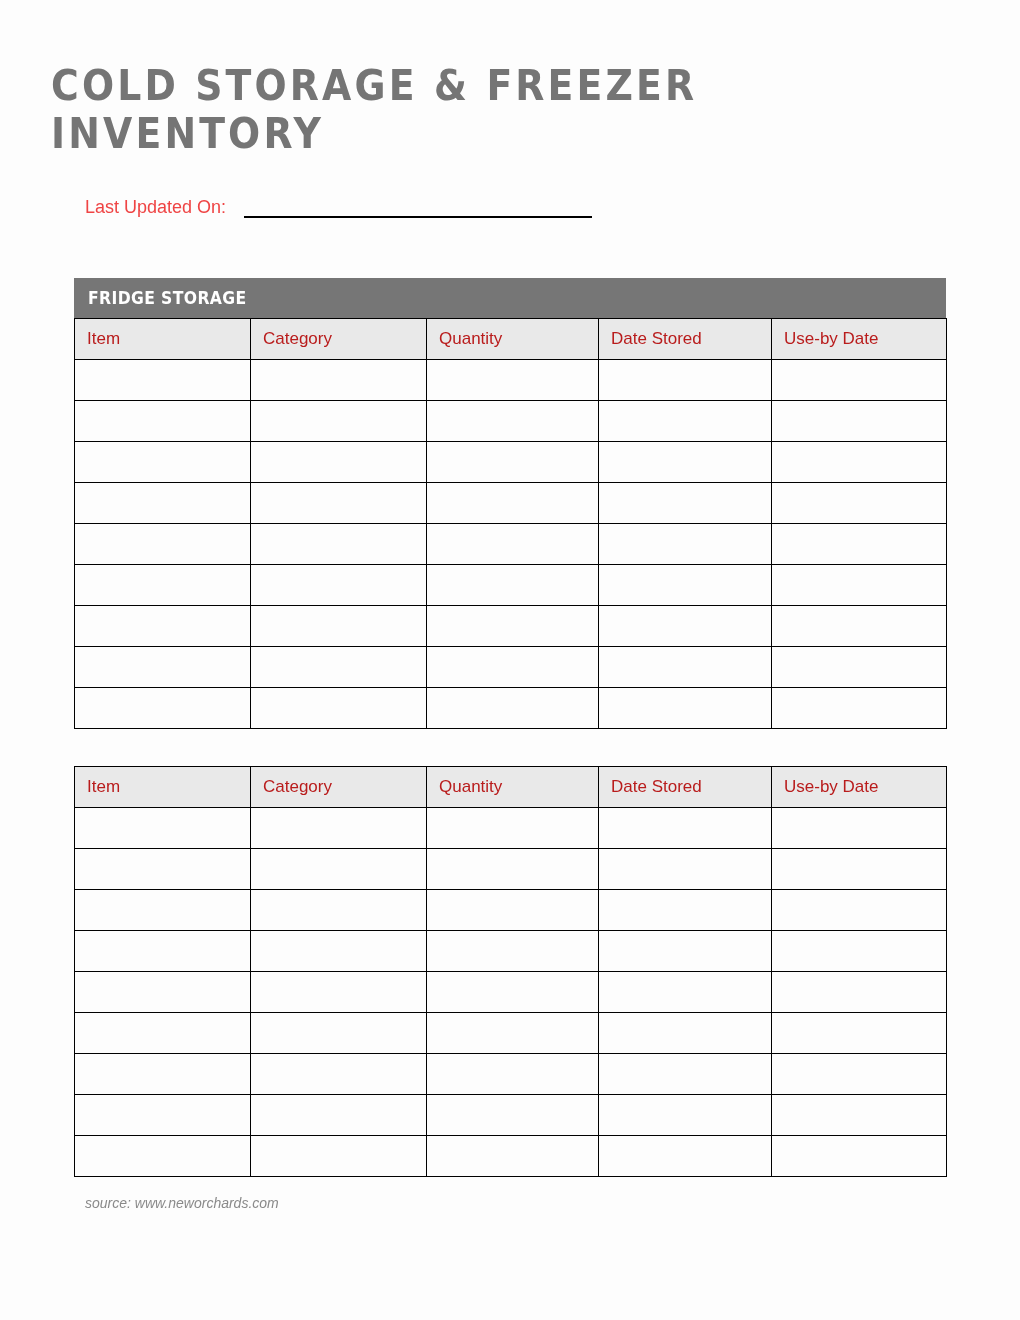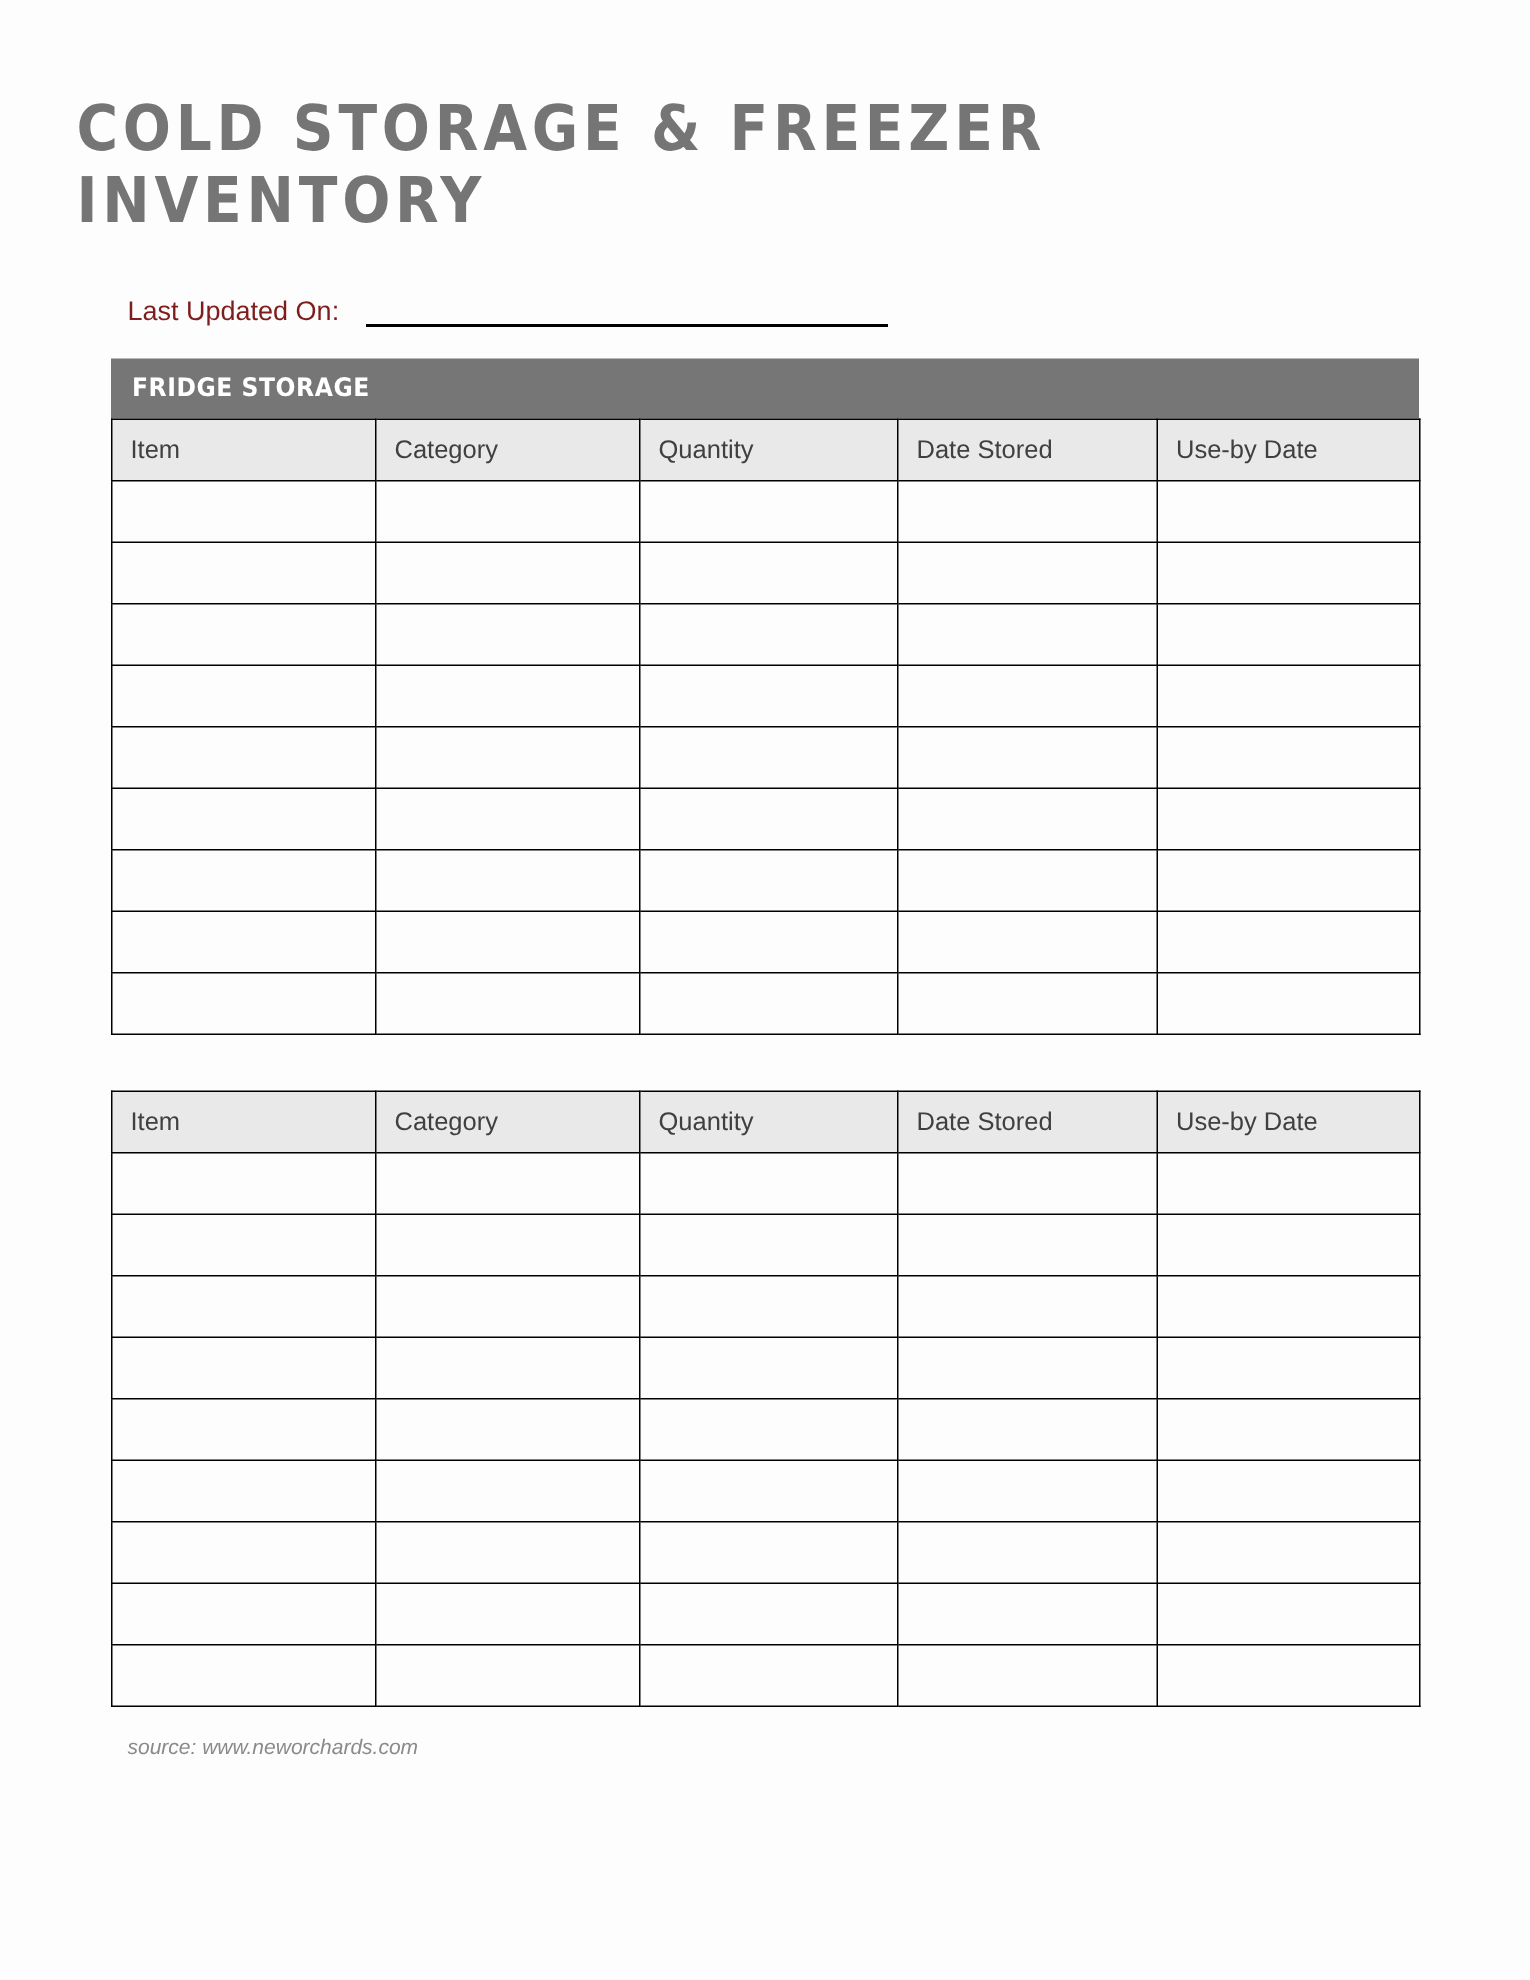--- a/index.html
+++ b/index.html
@@ -45,37 +45,37 @@
   .meta-row {
     margin-top: 34px;
     padding-left: 85px;
     display: flex;
     align-items: flex-end;
     height: 26px;
   }
   .meta-label {
     font-size: 18px;
     line-height: 22px;
-    color: #7f1d1d;
+    color: #ef4444;
     white-space: nowrap;
     font-family: "Liberation Sans", sans-serif;
   }
   .meta-fill {
     margin-left: 18px;
     width: 348px;
     border-bottom: 2px solid #000000;
     height: 18px;
   }
 
   
   .table-wrap {
     margin: 0 auto;
     width: 872px;
   }
-  .table-wrap.first { margin-top: 21px; }
+  .table-wrap.first { margin-top: 60px; }
   .table-wrap.second { margin-top: 37px; }
 
   .section-band {
     background: #767676;
     height: 40px;
     display: flex;
     align-items: center;
     padding-left: 14px;
     box-sizing: border-box;
   }
@@ -101,21 +101,21 @@
     padding: 0;
     height: 41px;
     box-sizing: border-box;
     vertical-align: middle;
   }
   table.grid th {
     background: #e9e9e9;
     text-align: left;
     font-weight: normal;
     font-size: 17px;
-    color: #404040;
+    color: #b91c1c;
     padding-left: 12px;
     font-family: "Liberation Sans", sans-serif;
   }
   table.grid td {
     background: #fdfdfd;
   }
   col.c1 { width: 176px; }
   col.c2 { width: 176px; }
   col.c3 { width: 172px; }
   col.c4 { width: 173px; }

